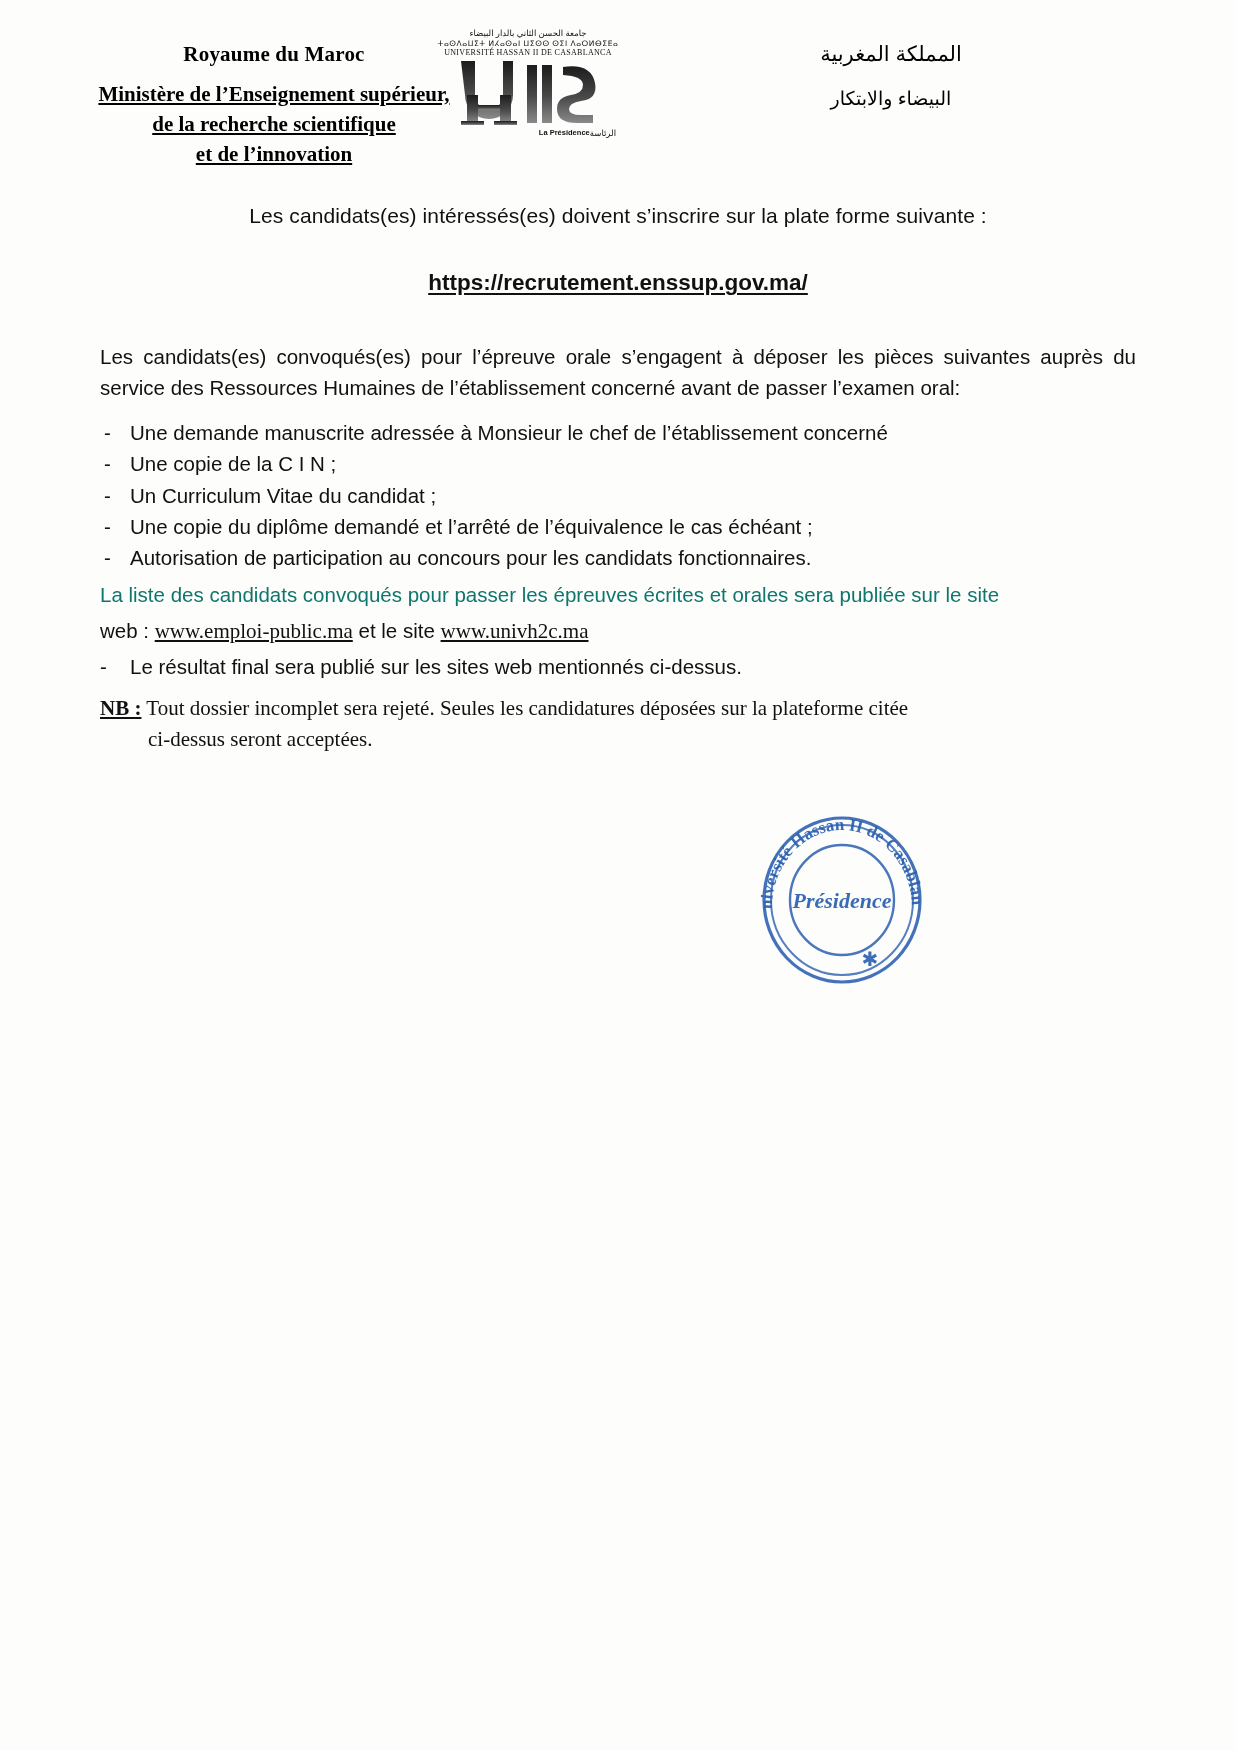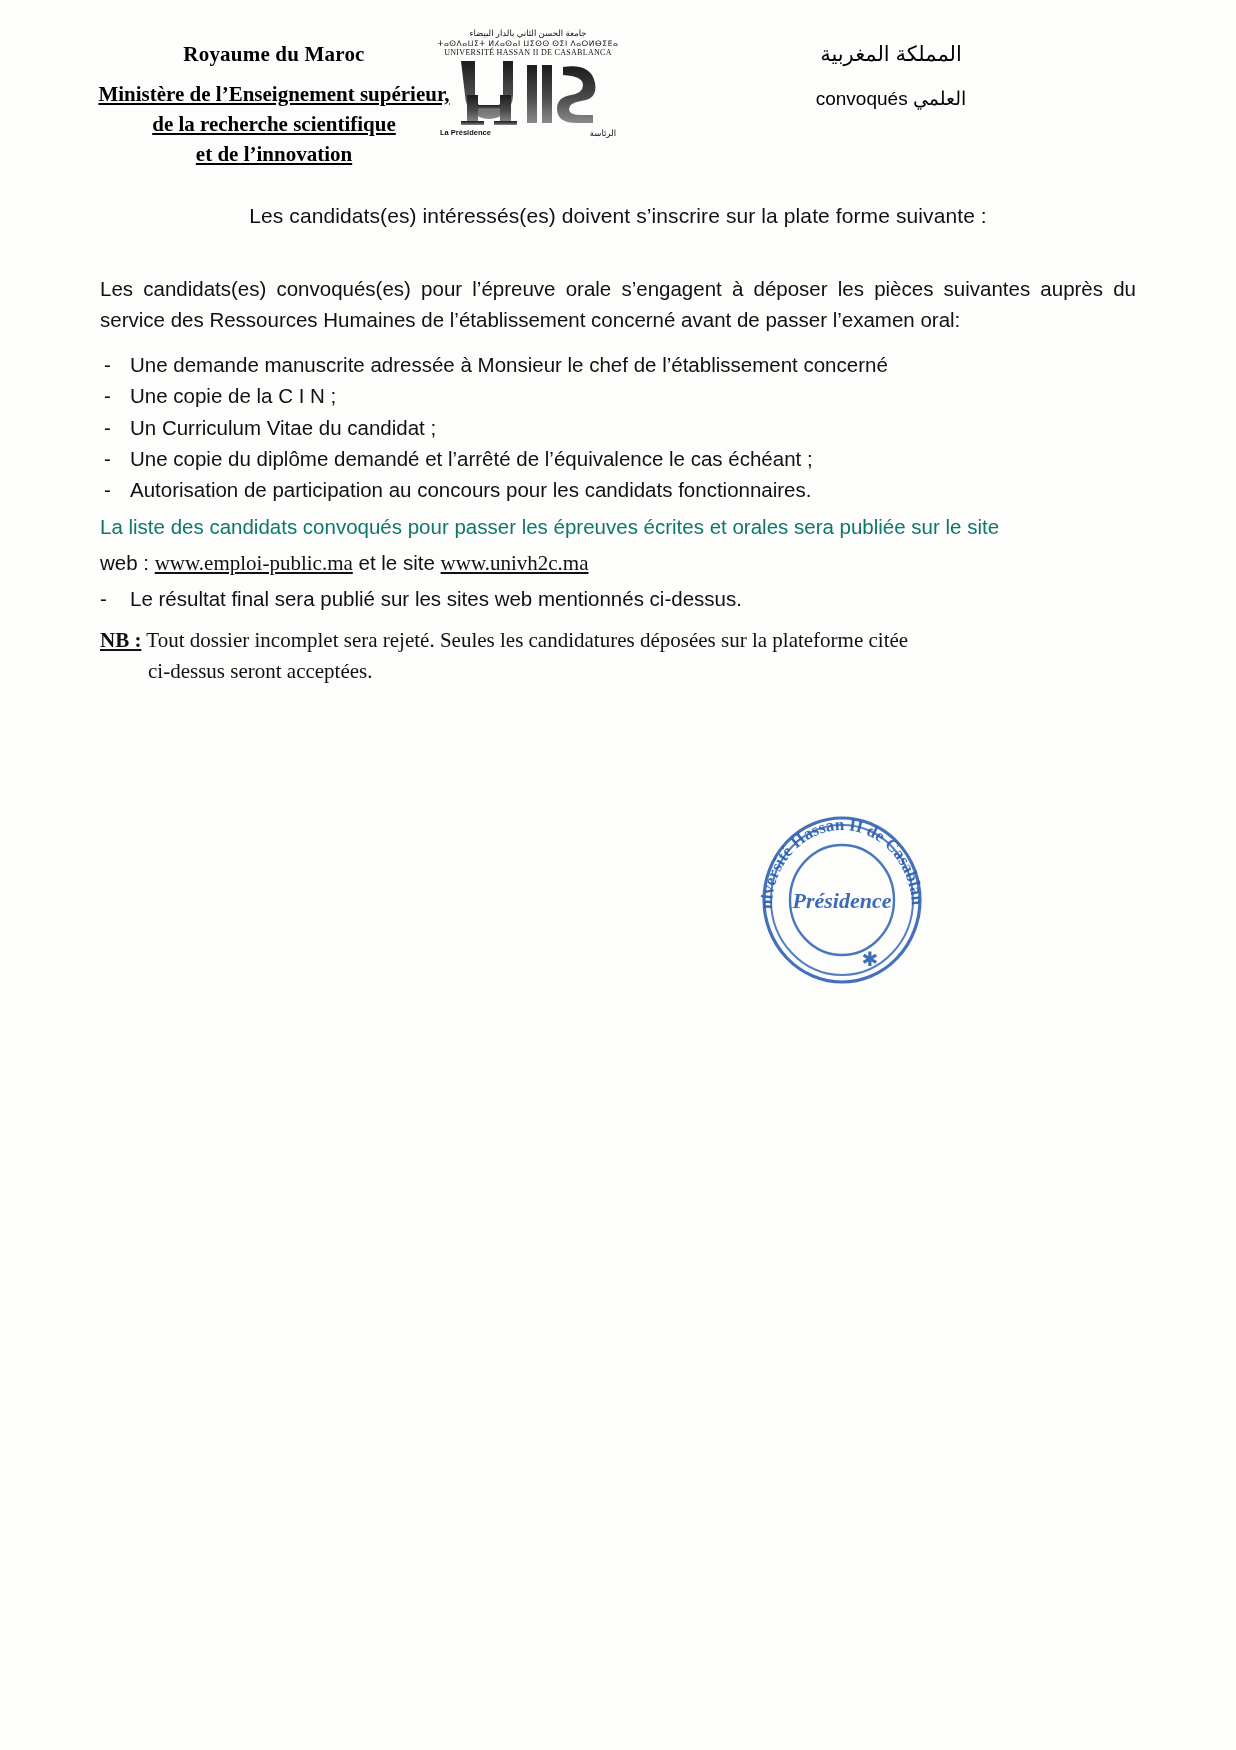--- a/index.html
+++ b/index.html
@@ -83,21 +83,21 @@
   }
   .logo-mark {
     width: 150px;
     height: 68px;
     margin: 2px auto 0;
     position: relative;
   }
   .logo-mark svg { display: block; }
   .logo-caption {
     display: flex;
-    justify-content: space-between;
+    justify-content: flex-end;
     width: 176px;
     margin: 1px auto 0;
     font-size: 7.5px;
     font-weight: bold;
     color: #111;
   }
   .logo-caption .ar { direction: rtl; font-weight: normal; font-size: 8.5px; }
 
   .hdr-ar {
     position: absolute;
@@ -289,29 +289,30 @@
       </div>
       <div class="logo-caption">
         <span class="fr">La Présidence</span>
         <span class="ar">الرئاسة</span>
       </div>
     </div>
 
     <div class="hdr-ar">
       <div class="a1">المملكة المغربية</div>
       <div class="a2">
-        <div>العلمي convoqués</div>
+        <div>البيضاء والابتكار</div>
       </div>
     </div>
   </div>
 
   <div class="body-wrap">
 
     <div class="intro">Les candidats(es) intéressés(es) doivent s’inscrire sur la plate forme suivante :</div>
 
+    <div class="url-line">https://recrutement.enssup.gov.ma/</div>
 
     <div class="para-block">
 
 
       <div class="justified">Les candidats(es)  convoqués(es)  pour l’épreuve orale s’engagent à déposer les pièces suivantes auprès du service des Ressources Humaines de l’établissement concerné avant de passer l’examen oral:</div>
 
       <ul class="req-list">
         <li><span class="dash">-</span><span>Une demande manuscrite adressée à Monsieur le chef de l’établissement concerné</span></li>
         <li><span class="dash">-</span><span>Une copie de la C I N ;</span></li>
         <li><span class="dash">-</span><span>Un Curriculum Vitae du candidat ;</span></li>

